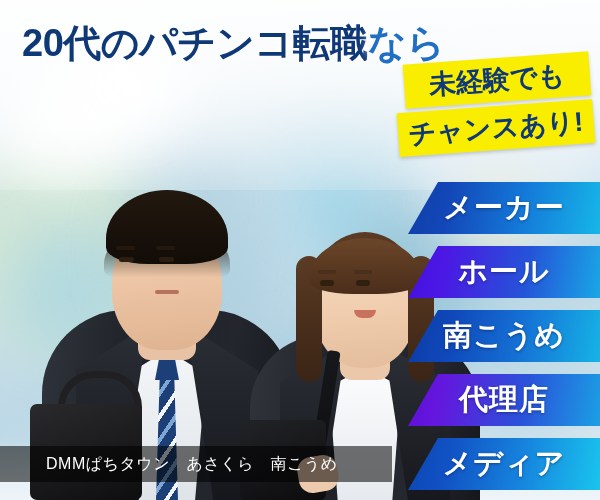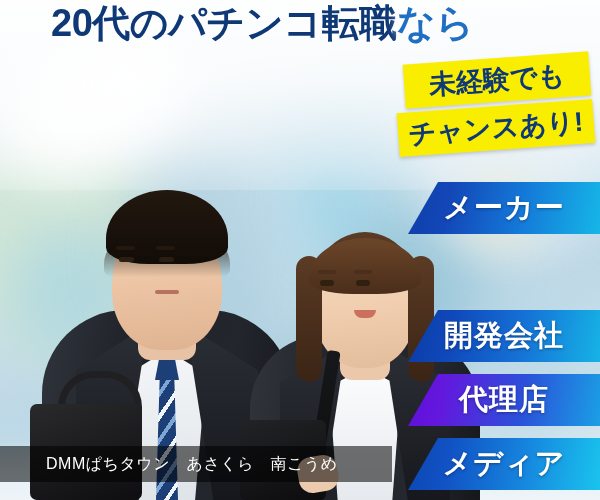--- a/index.html
+++ b/index.html
@@ -192,25 +192,24 @@
     position:absolute;left:48px;bottom:8px;width:40px;height:36px;
     background:#eccaad;border-radius:14px;transform:rotate(-10deg);
   }
   #woman .bag2{
     position:absolute;left:-10px;bottom:0;width:86px;height:80px;
     background:linear-gradient(160deg,#222326,#0c0c0e);border-radius:6px;
   }
 
   
   .headline{
-    position:absolute;left:22px;top:4px;z-index:30;
+    position:absolute;left:22px;top:24px;z-index:30;
     font-size:38px;font-weight:700;color:#0f3877;letter-spacing:-.5px;
     white-space:nowrap;line-height:1;
     text-shadow:0 0 9px #fff,0 0 9px #fff,0 0 14px #fff,0 1px 0 #fff;
-    margin-left:29px;
   }
   .headline .tail{color:#1f6fc4;}
 
   .logo{
     position:absolute;left:26px;top:66px;z-index:30;
     font-size:62px;font-weight:700;font-style:italic;color:#14418c;
     letter-spacing:1px;line-height:1;white-space:nowrap;
     text-shadow:0 0 10px #fff,0 0 10px #fff,0 0 18px #fff,2px 2px 0 rgba(255,255,255,.9);
   }
   .logo .up{color:#1f9be0;margin-left:14px;}
@@ -322,22 +321,25 @@
   <div class="badge" id="badge1">
       <span>未経験でも</span>
     </div>
   <div class="badge" id="badge2">
       <span>チャンスあり!</span>
     </div>
 
   <div class="cat" id="cat0">
       <span>メーカー</span>
     </div>
+  <div class="cat" id="cat1">
+      <span>ホール</span>
+    </div>
   <div class="cat" id="cat2">
-      <span>開発会社</span>
+      <span>南こうめ</span>
     </div>
   <div class="cat" id="cat4">
       <span>メディア</span>
     </div>
   <div class="cat" id="cat3">
       <span>代理店</span>
     </div>
 
   <div class="caption">
       <span>DMMぱちタウン　あさくら　南こうめ</span>

